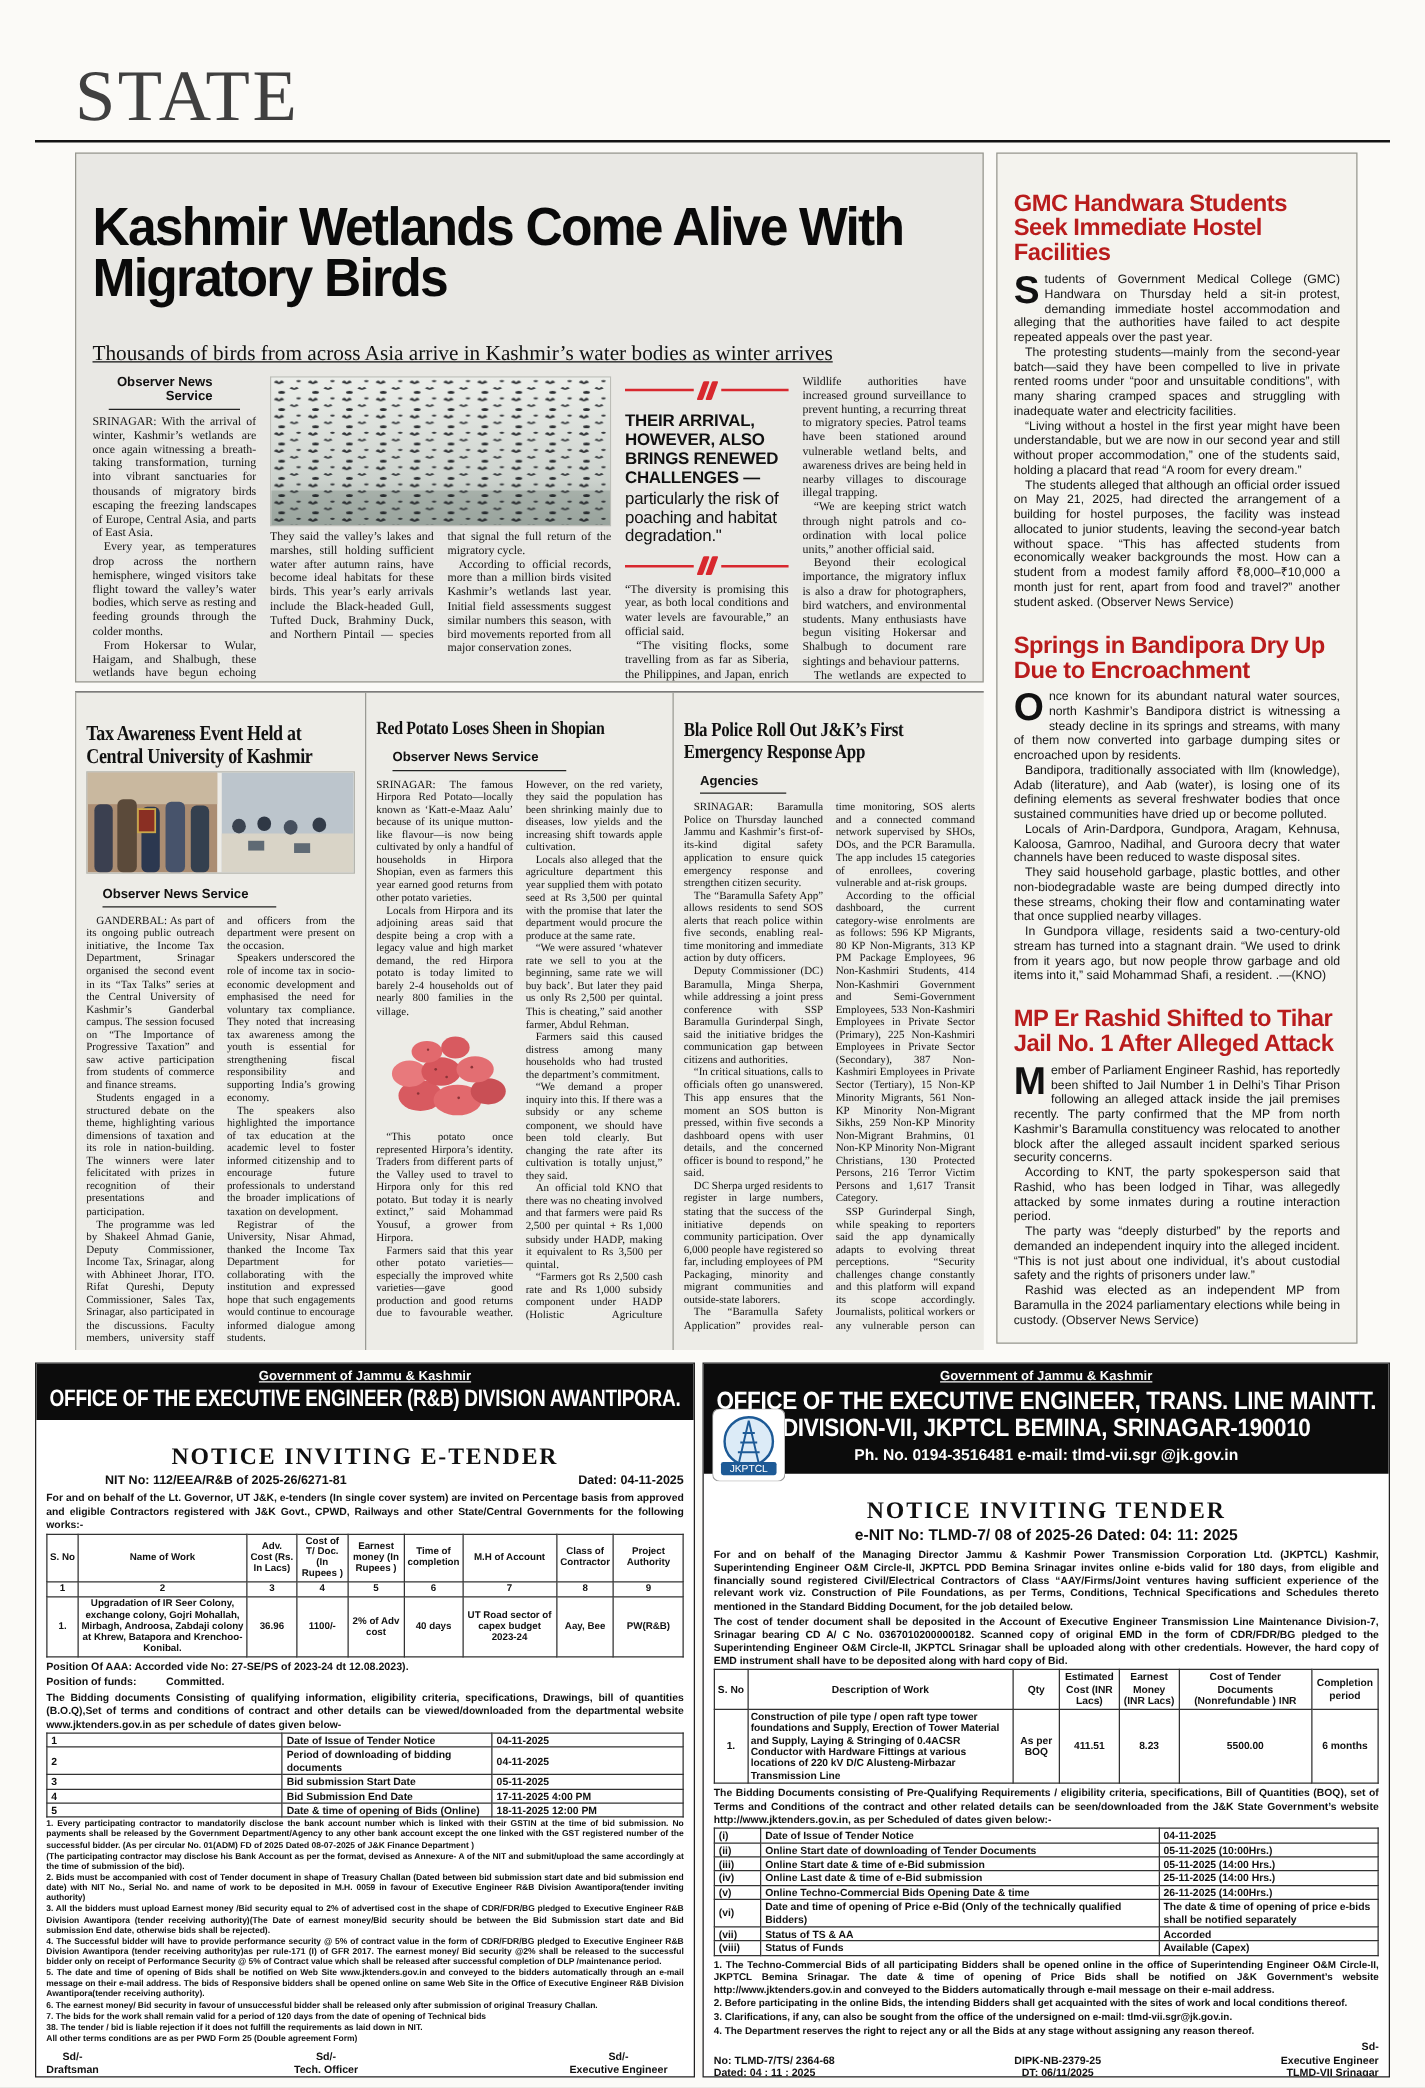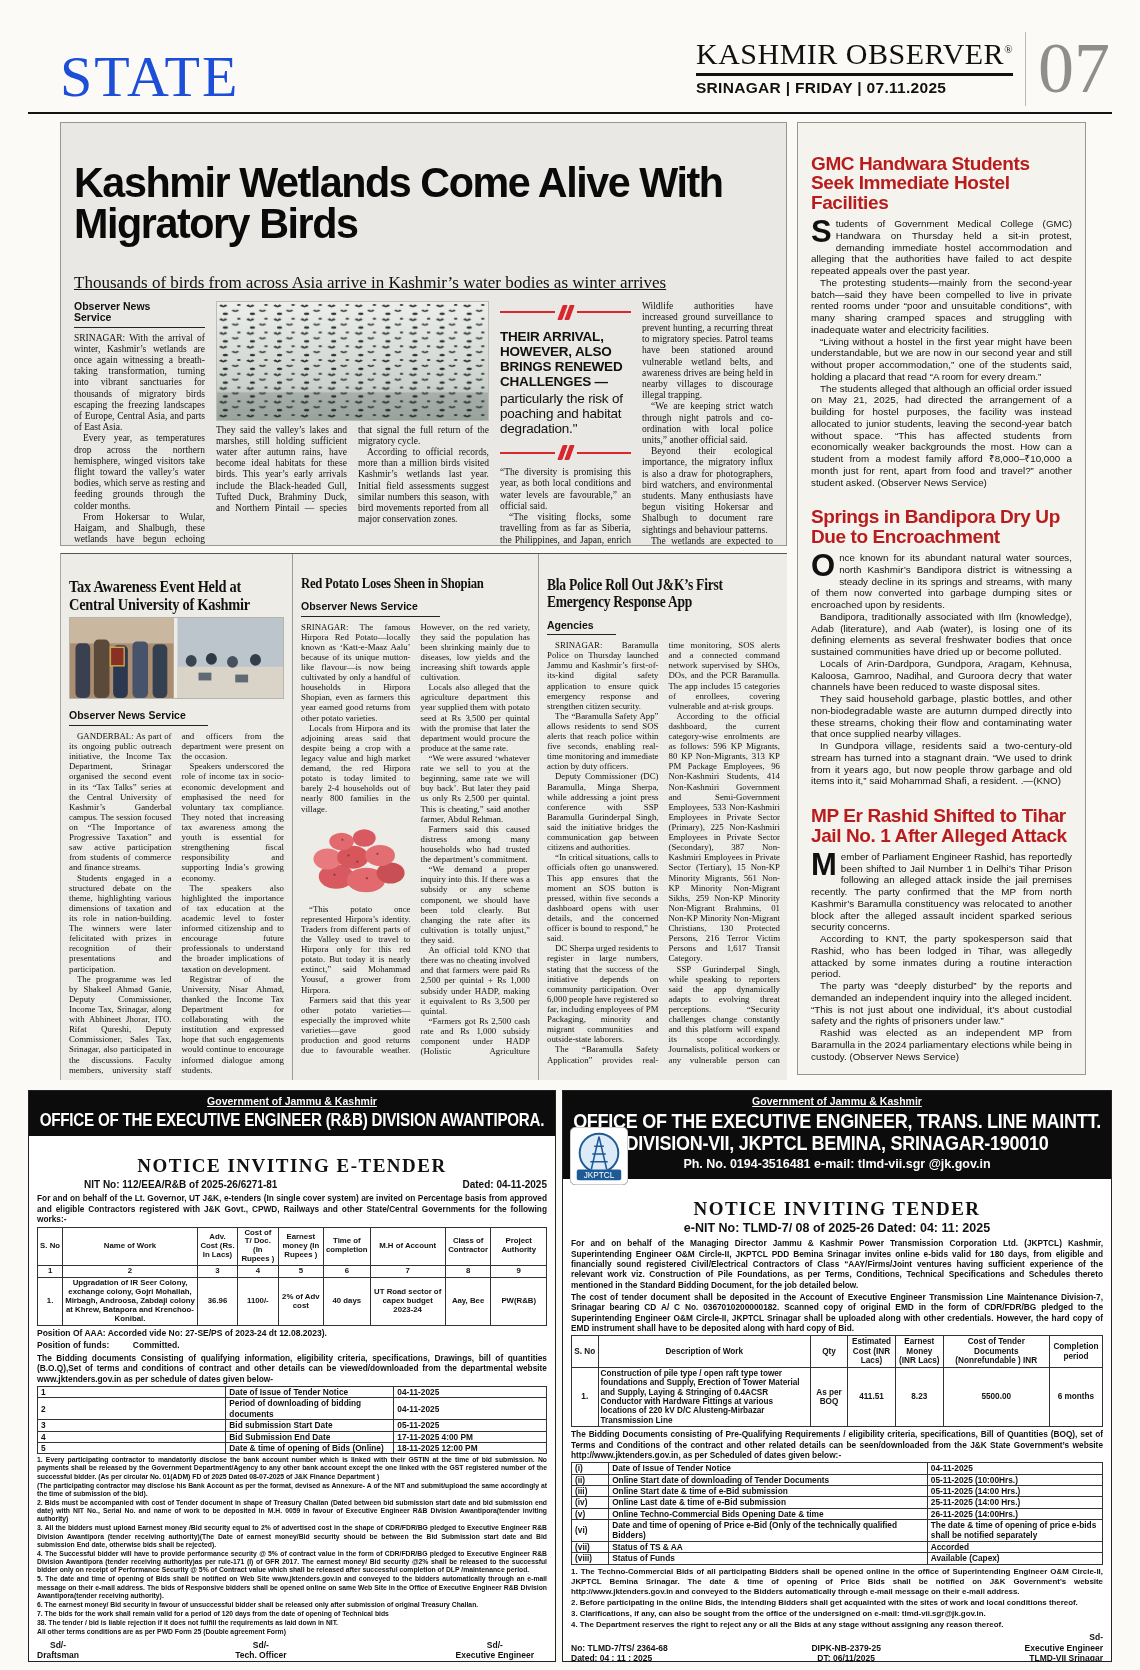--- a/index.html
+++ b/index.html
@@ -4,34 +4,34 @@
 <title>Kashmir Observer</title>
 <style>
   * { box-sizing: border-box; }
   html,body { margin:0; padding:0; background:#d8d8d4; }
   .page { position:relative; width:1140px; height:1670px; margin:0 auto;
           background:#fbfaf7; overflow:hidden; font-family:"Liberation Sans",sans-serif; color:#111; }
 
   
   .masthead { position:absolute; left:60px; right:30px; top:26px; height:80px;
               display:flex; justify-content:space-between; align-items:flex-end; }
-  .section-title { font:400 58px/1 "Liberation Serif",serif; letter-spacing:2px; color:#1d4ed8; }
+  .section-title { font:400 58px/1 "Liberation Serif",serif; letter-spacing:2px; color:#404040; }
   .mast-right { display:flex; align-items:center; gap:12px; }
   .brand-block { padding-bottom:2px; }
   .brand { font:400 30px/1 "Liberation Serif",serif; letter-spacing:.5px; white-space:nowrap; }
   .reg { font-size:11px; vertical-align:super; }
   .brand-rule { height:2.5px; background:#111; margin:4px 0 3px; }
   .dateline { font:700 15.5px/1.15 "Liberation Sans",sans-serif; letter-spacing:.3px; }
   .mast-div { width:1px; height:74px; background:#b9b9b6; }
   .pageno { font:400 72px/0.85 "Liberation Serif",serif; color:#8e8e8c; }
   .headrule { position:absolute; left:28px; right:28px; top:112px; height:2px; background:#141414; }
 
   
   .byline { font:700 10.5px/1.1 "Liberation Sans",sans-serif; border-bottom:1.5px solid #222;
-            display:inline-block; padding:0 22px 3px 0; margin:0 0 5px; }
+            display:inline-block; padding:0 22px 3px 0; margin:0 13px 5px;text-align:right; }
   .bodytext p { margin:0; font:400 9.5px/1.18 "Liberation Serif",serif; text-align:justify; text-indent:9px; }
   .bodytext p:first-child { text-indent:0; }
 
   
   .lead-box { position:absolute; left:60px; top:122px; width:727px; height:424px;
               background:#e9e8e4; border:1px solid #97978f; padding:10px 13px; overflow:hidden; }
   .lead-hl { font:700 43px/0.96 "Liberation Sans",sans-serif; letter-spacing:-1.5px; color:#0a0a0a;
              width:104%; transform:scaleX(0.96); transform-origin:0 50%; }
   .lead-deck { font:400 17px/1.2 "Liberation Serif",serif; margin-top:8px;text-decoration:underline; }
   .lead-grid { display:grid; grid-template-columns:repeat(5,1fr); gap:11px; margin-top:7px; height:280px; }
@@ -110,29 +110,20 @@
              font:700 8.5px/1.25 "Liberation Sans",sans-serif; white-space:pre-line; margin-top:2px; }
   .jkptcl-logo { position:absolute; left:7px; top:36px; width:58px; height:58px; }
 </style>
 </head>
 <body>
 
 <div class="page">
 
   <header class="masthead">
     <div class="section-title">STATE</div>
-    <div class="mast-right">
-      <div class="brand-block">
-        <div class="brand"><span>KASHMIR OBSERVER</span><span class="reg">®</span></div>
-        <div class="brand-rule"></div>
-        <div class="dateline">SRINAGAR | FRIDAY | 07.11.2025</div>
-      </div>
-      <div class="mast-div"></div>
-      <div class="pageno">07</div>
-    </div>
   </header>
   <div class="headrule"></div>
 
   <section class="lead-box">
     <h1 class="lead-hl">Kashmir Wetlands Come Alive With Migratory Birds</h1>
     <div class="lead-deck">Thousands of birds from across Asia arrive in Kashmir’s water bodies as winter arrives</div>
     <div class="lead-grid">
       <div class="lcol">
         <div class="byline">Observer News Service</div>
         <div class="bodytext">
@@ -298,21 +289,21 @@
       </div>
     </article>
 
     <article class="sb-art">
       <h3 class="sb-hl">Springs in Bandipora Dry Up Due to Encroachment</h3>
       <div class="sb-body">
         <p class="sb-lead"><span class="dc">O</span><span>nce known for its abundant natural water sources, north Kashmir’s Bandipora district is witnessing a steady decline in its springs and streams, with many of them now converted into garbage dumping sites or encroached upon by residents.</span></p>
         <div>
             <p>Bandipora, traditionally associated with Ilm (knowledge), Adab (literature), and Aab (water), is losing one of its defining elements as several freshwater bodies that once sustained communities have dried up or become polluted.</p>
             <p>Locals of Arin-Dardpora, Gundpora, Aragam, Kehnusa, Kaloosa, Gamroo, Nadihal, and Guroora decry that water channels have been reduced to waste disposal sites.</p>
-            <p>They said household garbage, plastic bottles, and other non-biodegradable waste are autumn dumped directly into these streams, choking their flow and contaminating water that once supplied nearby villages.</p>
+            <p>They said household garbage, plastic bottles, and other non-biodegradable waste are being dumped directly into these streams, choking their flow and contaminating water that once supplied nearby villages.</p>
             <p>In Gundpora village, residents said a two-century-old stream has turned into a stagnant drain. “We used to drink from it years ago, but now people throw garbage and old items into it,” said Mohammad Shafi, a resident. .—(KNO)</p>
           </div>
       </div>
     </article>
 
     <article class="sb-art">
       <h3 class="sb-hl">MP Er Rashid Shifted to Tihar Jail No. 1 After Alleged Attack</h3>
       <div class="sb-body">
         <p class="sb-lead"><span class="dc">M</span><span>ember of Parliament Engineer Rashid, has reportedly been shifted to Jail Number 1 in Delhi’s Tihar Prison following an alleged attack inside the jail premises recently. The party confirmed that the MP from north Kashmir’s Baramulla constituency was relocated to another block after the alleged assault incident sparked serious security concerns.</span></p>
         <div>

